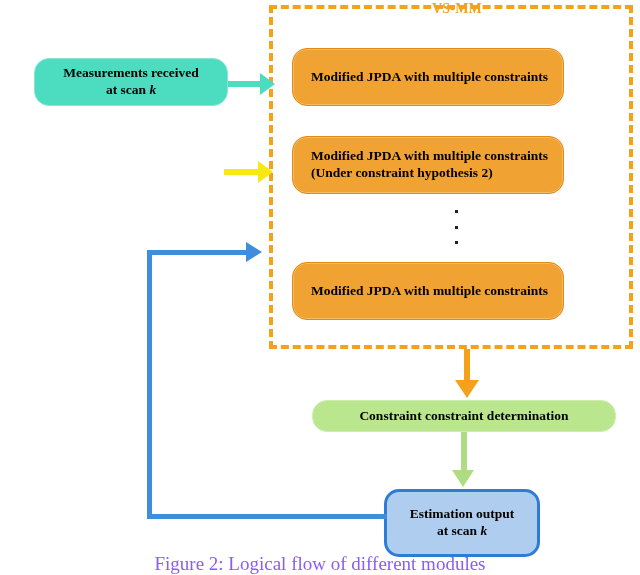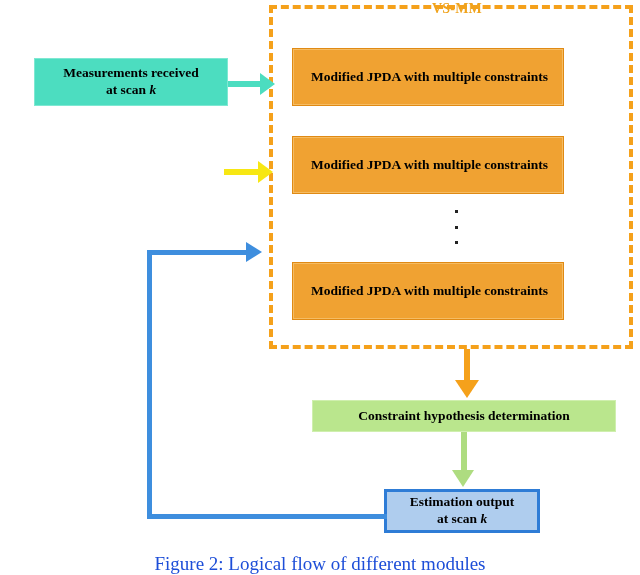--- a/index.html
+++ b/index.html
@@ -21,20 +21,21 @@
     position: absolute;
     box-sizing: border-box;
     display: flex;
     flex-direction: column;
     align-items: center;
     justify-content: center;
     text-align: center;
     font-weight: bold;
     color: #000000;
     line-height: 1.25;
+    border-radius: 15px;
   }
   .box .line { display: block; white-space: nowrap; }
   .mathvar { font-style: italic; font-family: "Liberation Serif", serif; }
 
   
   #vsmm-container {
     position: absolute;
     left: 269px;
     top: 5px;
     width: 364px;
@@ -120,21 +121,21 @@
     background: #BAE68D;
     border: 1px solid #CFEFAE;
     font-size: 13.5px;
   }
 
   
   #estimation-box {
     left: 384px;
     top: 489px;
     width: 156px;
-    height: 44px;
+    height: 68px;
     background: #AFCDEE;
     border: 3px solid #2E7CD6;
     font-size: 13.5px;
   }
   .hline { position: absolute; height: 0; border-top-style: solid; }
   .vline { position: absolute; width: 0; border-left-style: solid; }
   .arrow-r, .arrow-d {
     position: absolute;
     width: 0; height: 0;
   }
@@ -208,21 +209,21 @@
   }
 
   
   #caption {
     position: absolute;
     left: 0;
     top: 553px;
     width: 640px;
     text-align: center;
     font-size: 19px;
-    color: #1d4ed8;
+    color: #8b5cf6;
     font-family: "Liberation Serif", "DejaVu Serif", serif;
     white-space: nowrap;
   }
 </style>
 </head>
 <body>
 
 <div id="canvas">
 
   <div id="vsmm-container"></div>
@@ -233,34 +234,35 @@
     <span class="line"><span>at scan </span><span class="mathvar">k</span></span>
   </div>
 
 
   <div class="box jpda" id="jpda1">
     <span class="line">Modified JPDA with multiple constraints</span>
   </div>
 
   <div class="box jpda" id="jpda2">
     <span class="line">Modified JPDA with multiple constraints</span>
+    <span class="line"><span>(Under constraint hypothesis </span><span>2</span><span>)</span></span>
   </div>
 
   <div id="ellipsis">
     <i></i>
     <i></i>
     <i></i>
   </div>
 
   <div class="box jpda" id="jpda3">
     <span class="line">Modified JPDA with multiple constraints</span>
   </div>
 
   <div class="box" id="constraint-box">
-    <span class="line">Constraint hypothesis determination</span>
+    <span class="line">Constraint constraint determination</span>
   </div>
 
   <div class="box" id="estimation-box">
     <span class="line">Estimation output</span>
     <span class="line"><span>at scan </span><span class="mathvar">k</span></span>
   </div>
 
   <div class="hline" id="teal-line"></div>
   <div class="arrow-r" id="teal-arrow"></div>
 

